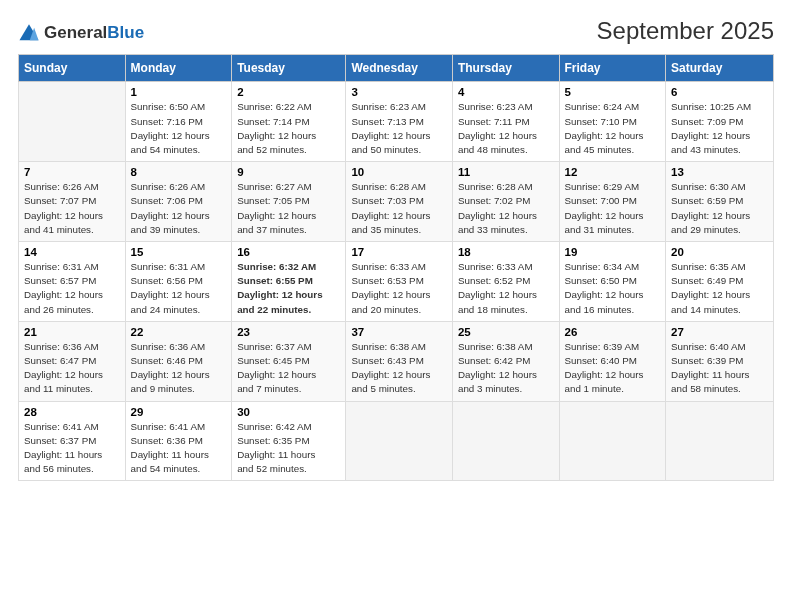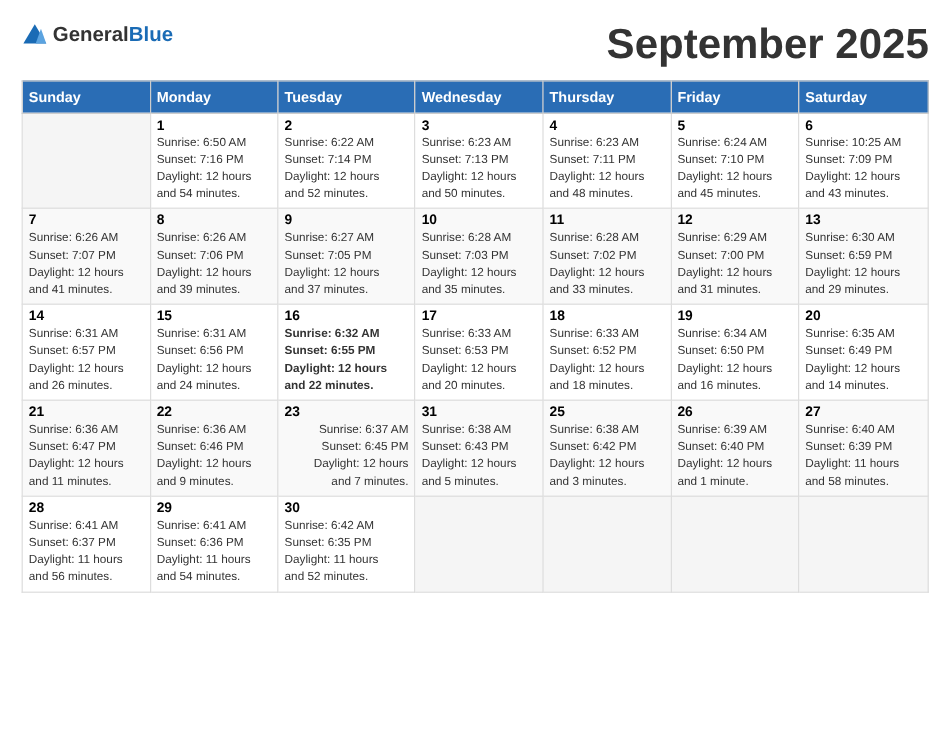--- a/index.html
+++ b/index.html
@@ -9,21 +9,21 @@
       width: 792px;
       height: 612px;
       overflow: hidden;
     }
     .container {
       width: 792px;
       padding: 18px 18px 10px 18px;
     }
     .header-row {
       display: flex;
-      align-items: flex-start;
+      align-items: flex-end;
       justify-content: space-between;
       margin-bottom: 10px;
     }
     .logo {
       display: flex;
       align-items: center;
       gap: 4px;
     }
     .logo-text-general {
       font-size: 17px;
@@ -38,22 +38,22 @@
       line-height: 1.1;
     }
     .logo-icon {
       width: 22px;
       height: 22px;
     }
     .title-block {
       text-align: right;
     }
     .title-block h1 {
-      font-size: 35px;
-      font-weight: bold;
+      font-size: 24px;
+      font-weight: normal;
       color: #333;
       line-height: 1.1;
     }
     .title-block h2 {
       font-size: 15px;
       font-weight: normal;
       color: #555;
     }
     table {
       width: 100%;
@@ -284,27 +284,27 @@
           </td>
           <td>
             <span class="day-num">22</span>
             <div class="day-detail" style="white-space: pre-line;">Sunrise: 6:36 AM
 Sunset: 6:46 PM
 Daylight: 12 hours
 and 9 minutes.</div>
           </td>
           <td>
             <span class="day-num">23</span>
-            <div class="day-detail" style="white-space: pre-line; text-align: right;">Sunrise: 6:37 AM
+            <div class="day-detail" style="white-space: pre-line;">Sunrise: 6:37 AM
 Sunset: 6:45 PM
 Daylight: 12 hours
 and 7 minutes.</div>
           </td>
           <td>
-            <span class="day-num">31</span>
+            <span class="day-num">37</span>
             <div class="day-detail" style="white-space: pre-line;">Sunrise: 6:38 AM
 Sunset: 6:43 PM
 Daylight: 12 hours
 and 5 minutes.</div>
           </td>
           <td>
             <span class="day-num">25</span>
             <div class="day-detail" style="white-space: pre-line;">Sunrise: 6:38 AM
 Sunset: 6:42 PM
 Daylight: 12 hours

